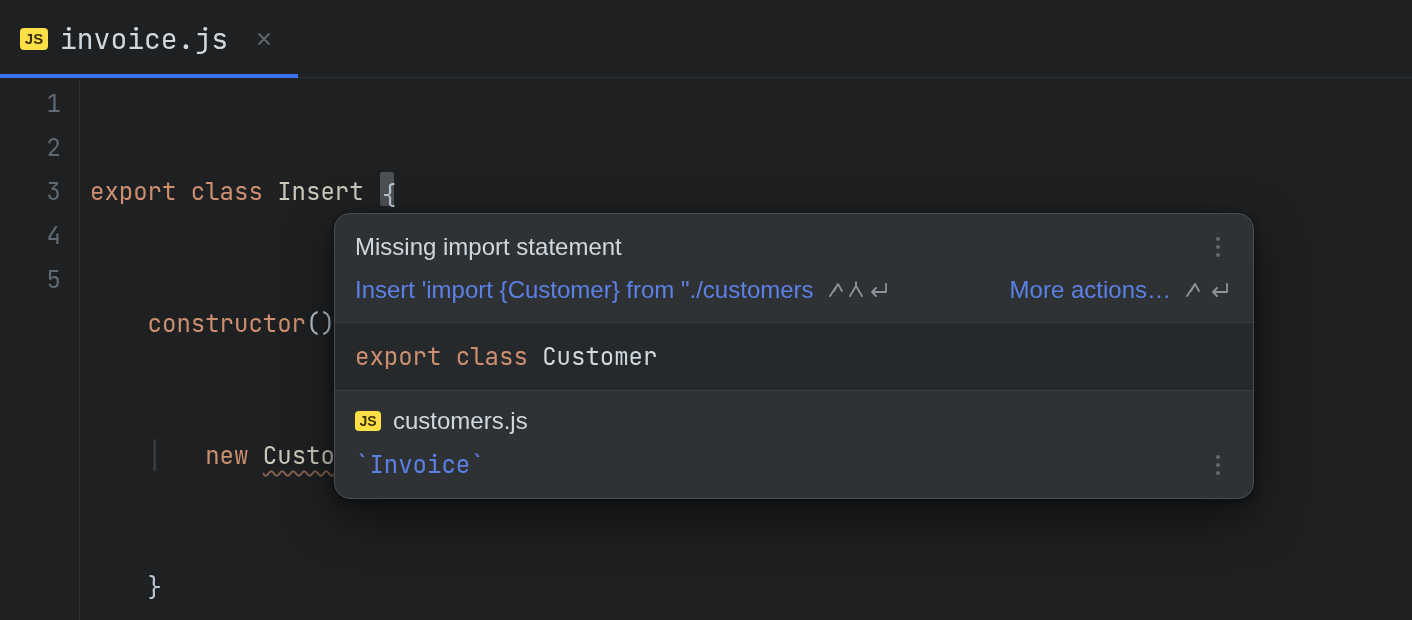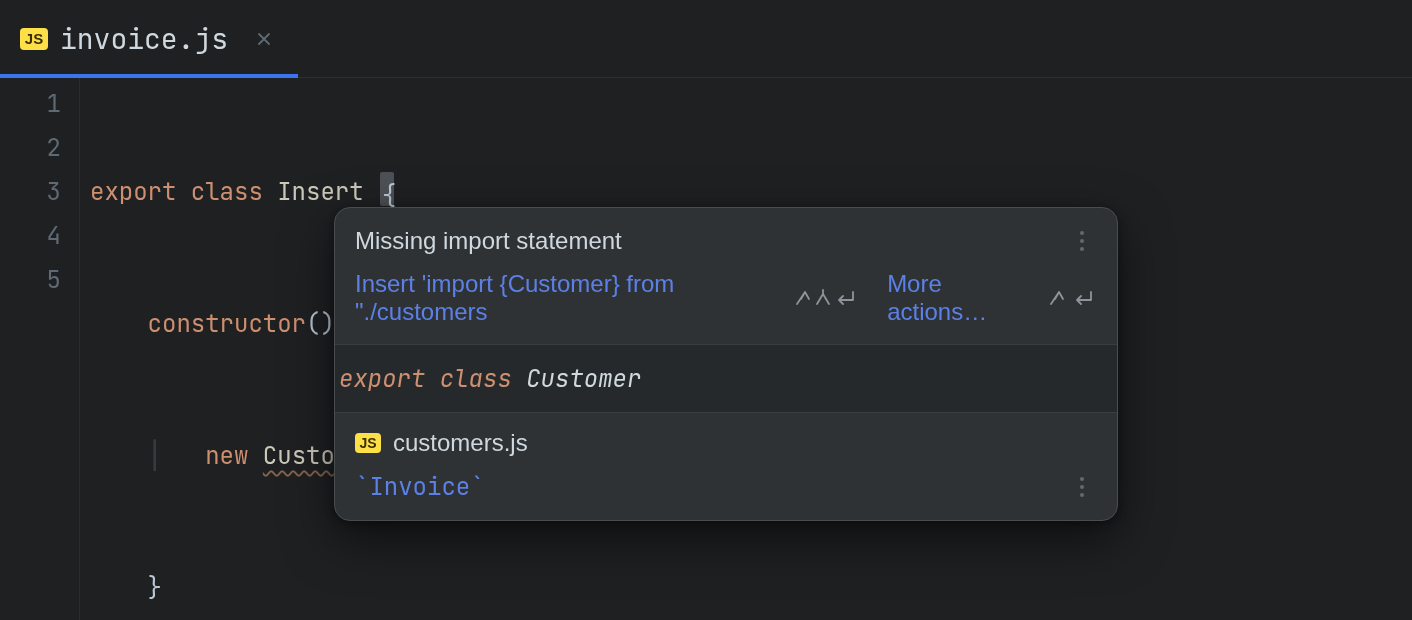--- a/index.html
+++ b/index.html
@@ -86,22 +86,22 @@
   }
   .underline{
     text-decoration:underline wavy rgba(205,143,112,.6);
     text-underline-offset:6px;text-decoration-thickness:1.5px;
   }
   .indent-guide{color:#3a3d40;}
 
   
   .popup{
     position:absolute;
-    left:334px;top:207px;
-    width:784px;
+    left:334px;top:213px;
+    width:920px;
     background:var(--popup-bg);
     border:1px solid var(--popup-border);
     border-radius:16px;
     box-shadow:0 18px 50px rgba(0,0,0,.55),0 2px 8px rgba(0,0,0,.4);
     overflow:hidden;
     font-size:24px;
   }
   .popup-section{padding:18px 20px;}
   .popup-title-row{display:flex;align-items:center;justify-content:space-between;}
   .popup-title{color:var(--fg-bright);font-family:-apple-system,Segoe UI,Helvetica,Arial,sans-serif;}
@@ -113,24 +113,23 @@
     display:flex;align-items:center;justify-content:space-between;margin-top:14px;
     font-family:-apple-system,Segoe UI,Helvetica,Arial,sans-serif;
     gap:28px;
   }
   .popup-actions .left, .popup-actions .right{display:flex;align-items:center;gap:14px;}
   .link{color:var(--link);cursor:pointer;}
   .shortcut{color:var(--shortcut);display:inline-flex;align-items:center;gap:2px;font-family:inherit;}
   .shortcut svg{display:block;}
 
   .popup-preview{
-    padding:18px 4px;background:var(--popup-bg-dark);
+    padding:18px 20px;background:var(--popup-bg-dark);
     border-top:1px solid var(--divider);border-bottom:1px solid var(--divider);
     font-family:"JetBrains Mono",Menlo,Consolas,monospace;
-    font-style:italic;
   }
   .popup-file{
     padding:16px 20px 6px 20px;
     display:flex;align-items:center;gap:12px;color:var(--fg-bright);
     font-family:-apple-system,Segoe UI,Helvetica,Arial,sans-serif;
   }
   .popup-symbol{
     padding:8px 20px 18px 20px;
     display:flex;align-items:center;justify-content:space-between;
     color:var(--link);

